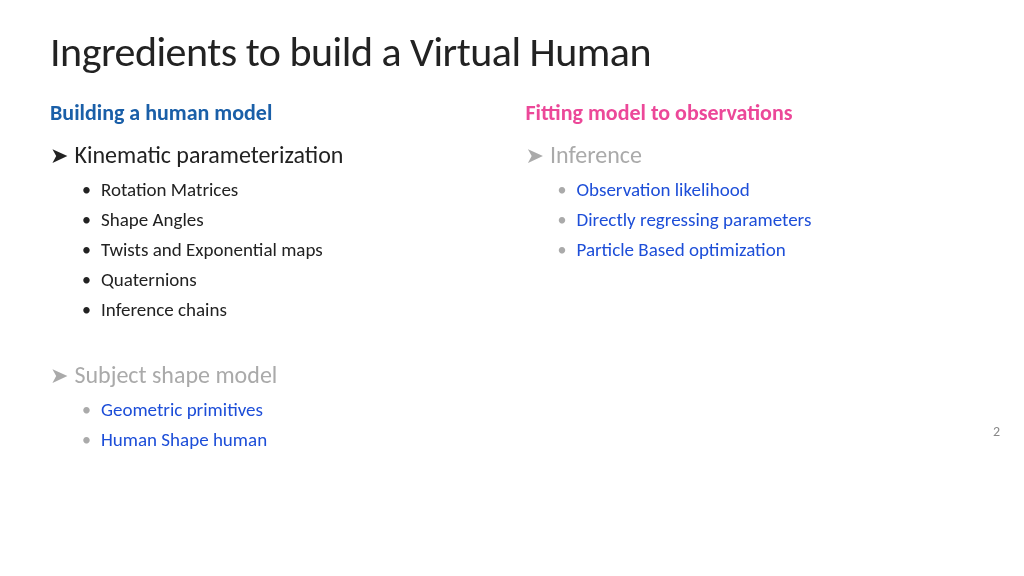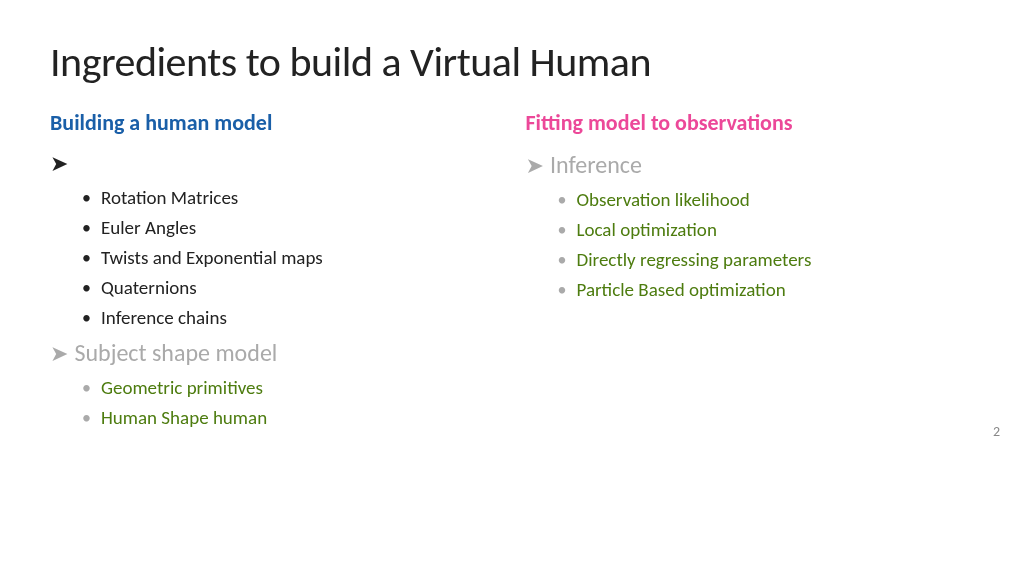--- a/index.html
+++ b/index.html
@@ -13,21 +13,21 @@
       height: 576px;
       background: #ffffff;
       font-family: 'Segoe UI', Calibri, Arial, sans-serif;
       overflow: hidden;
       position: relative;
     }
 
     .slide {
       width: 1024px;
       height: 454px;
-      padding: 36px 50px 20px 50px;
+      padding: 26px 50px 20px 50px;
       position: relative;
     }
 
     .slide-title {
       font-size: 42px;
       font-weight: 300;
       color: #222222;
       margin-bottom: 22px;
       letter-spacing: -0.5px;
     }
@@ -88,21 +88,21 @@
 
     .section-header-inactive .arrow {
       font-size: 22px;
       margin-right: 6px;
       color: #aaaaaa;
     }
 
     .bullet-list-active {
       list-style: none;
       margin-left: 32px;
-      margin-bottom: 6px;
+      margin-bottom: 36px;
     }
 
     .bullet-list-active li {
       font-size: 19px;
       color: #222222;
       line-height: 1.55;
       display: flex;
       align-items: baseline;
     }
 
@@ -114,21 +114,21 @@
     }
 
     .bullet-list-inactive {
       list-style: none;
       margin-left: 32px;
       margin-bottom: 18px;
     }
 
     .bullet-list-inactive li {
       font-size: 19px;
-      color: #4d7c0f;
+      color: #1d4ed8;
       line-height: 1.55;
       display: flex;
       align-items: baseline;
     }
 
     .bullet-list-inactive li::before {
       content: '•';
       margin-right: 10px;
       font-size: 18px;
       color: #aaaaaa;
@@ -150,24 +150,25 @@
   <h1 class="slide-title">Ingredients to build a Virtual Human</h1>
 
   <div class="columns">
 
     <div class="col-left">
 
       <div class="col-heading-blue">Building a human model</div>
 
       <div class="section-header-active">
         <span class="arrow">➤</span>
+        <span>Kinematic parameterization</span>
       </div>
       <ul class="bullet-list-active">
         <li>Rotation Matrices</li>
-        <li>Euler Angles</li>
+        <li>Shape Angles</li>
         <li>Twists and Exponential maps</li>
         <li>Quaternions</li>
         <li>Inference chains</li>
       </ul>
 
       <div class="section-header-inactive">
         <span class="arrow">➤</span>
         <span>Subject shape model</span>
       </div>
       <ul class="bullet-list-inactive">
@@ -180,21 +181,20 @@
     <div class="col-right">
 
       <div class="col-heading-red">Fitting model to observations</div>
 
       <div class="section-header-inactive">
         <span class="arrow">➤</span>
         <span>Inference</span>
       </div>
       <ul class="bullet-list-inactive">
         <li>Observation likelihood</li>
-        <li>Local optimization</li>
         <li>Directly regressing parameters</li>
         <li>Particle Based optimization</li>
       </ul>
 
     </div>
 
   </div>
 
   <div class="page-number">2</div>
 

